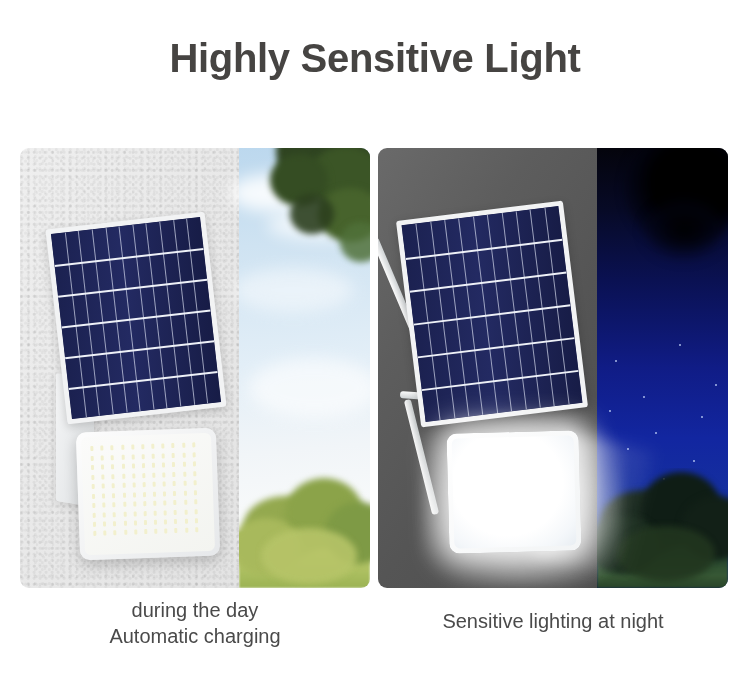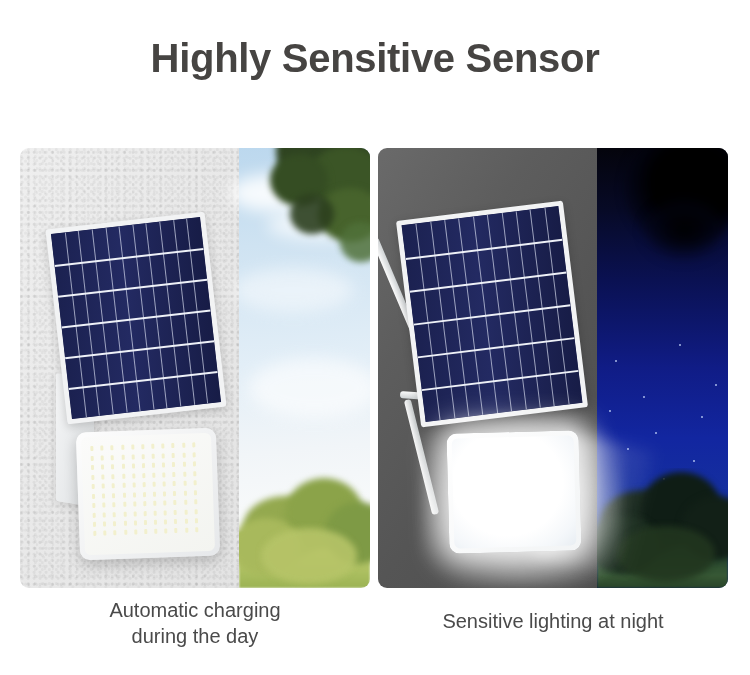--- a/index.html
+++ b/index.html
@@ -143,21 +143,21 @@
   .cap-left{left:20px;top:598px;width:350px;}
   .cap-right{left:378px;top:609px;width:350px;}
   .caption .ln{display:block;}
 </style>
 </head>
 <body>
 
 <div class="page">
 
   <div class="headline">
-    <span class="ln">Highly Sensitive Sensor</span>
+    <span class="ln">Highly Sensitive Light</span>
   </div>
 
   <div class="panels">
 
     <div class="photo left">
 
       <div class="half day-wall"></div>
 
       <div class="half day-sky">
         <div class="cloud c1"></div>
@@ -397,21 +397,21 @@
         <div class="beam" style="left:168px;top:292px;width:96px;height:128px;transform:rotate(12deg);"></div>
 
         <div class="lamp" style="left:70px;top:284px;width:132px;height:120px;background:linear-gradient(135deg,#ffffff,#f2f4f5);transform:rotate(-1.5deg);box-shadow:0 0 28px 10px rgba(255,255,255,.75);">
           <div class="lamp-lens" style="background:radial-gradient(ellipse at 45% 42%, #ffffff 0%, #ffffff 58%, #f4f7fa 82%, #e8edf2 100%);"></div>
         </div>
       </div>
     </div>
   </div>
 
   <div class="caption cap-left">
+    <span class="ln">during the day</span>
     <span class="ln">Automatic charging</span>
-    <span class="ln">during the day</span>
   </div>
 
   <div class="caption cap-right">
     <span class="ln">Sensitive lighting at night</span>
   </div>
 
 </div>
 
 </body></html>

